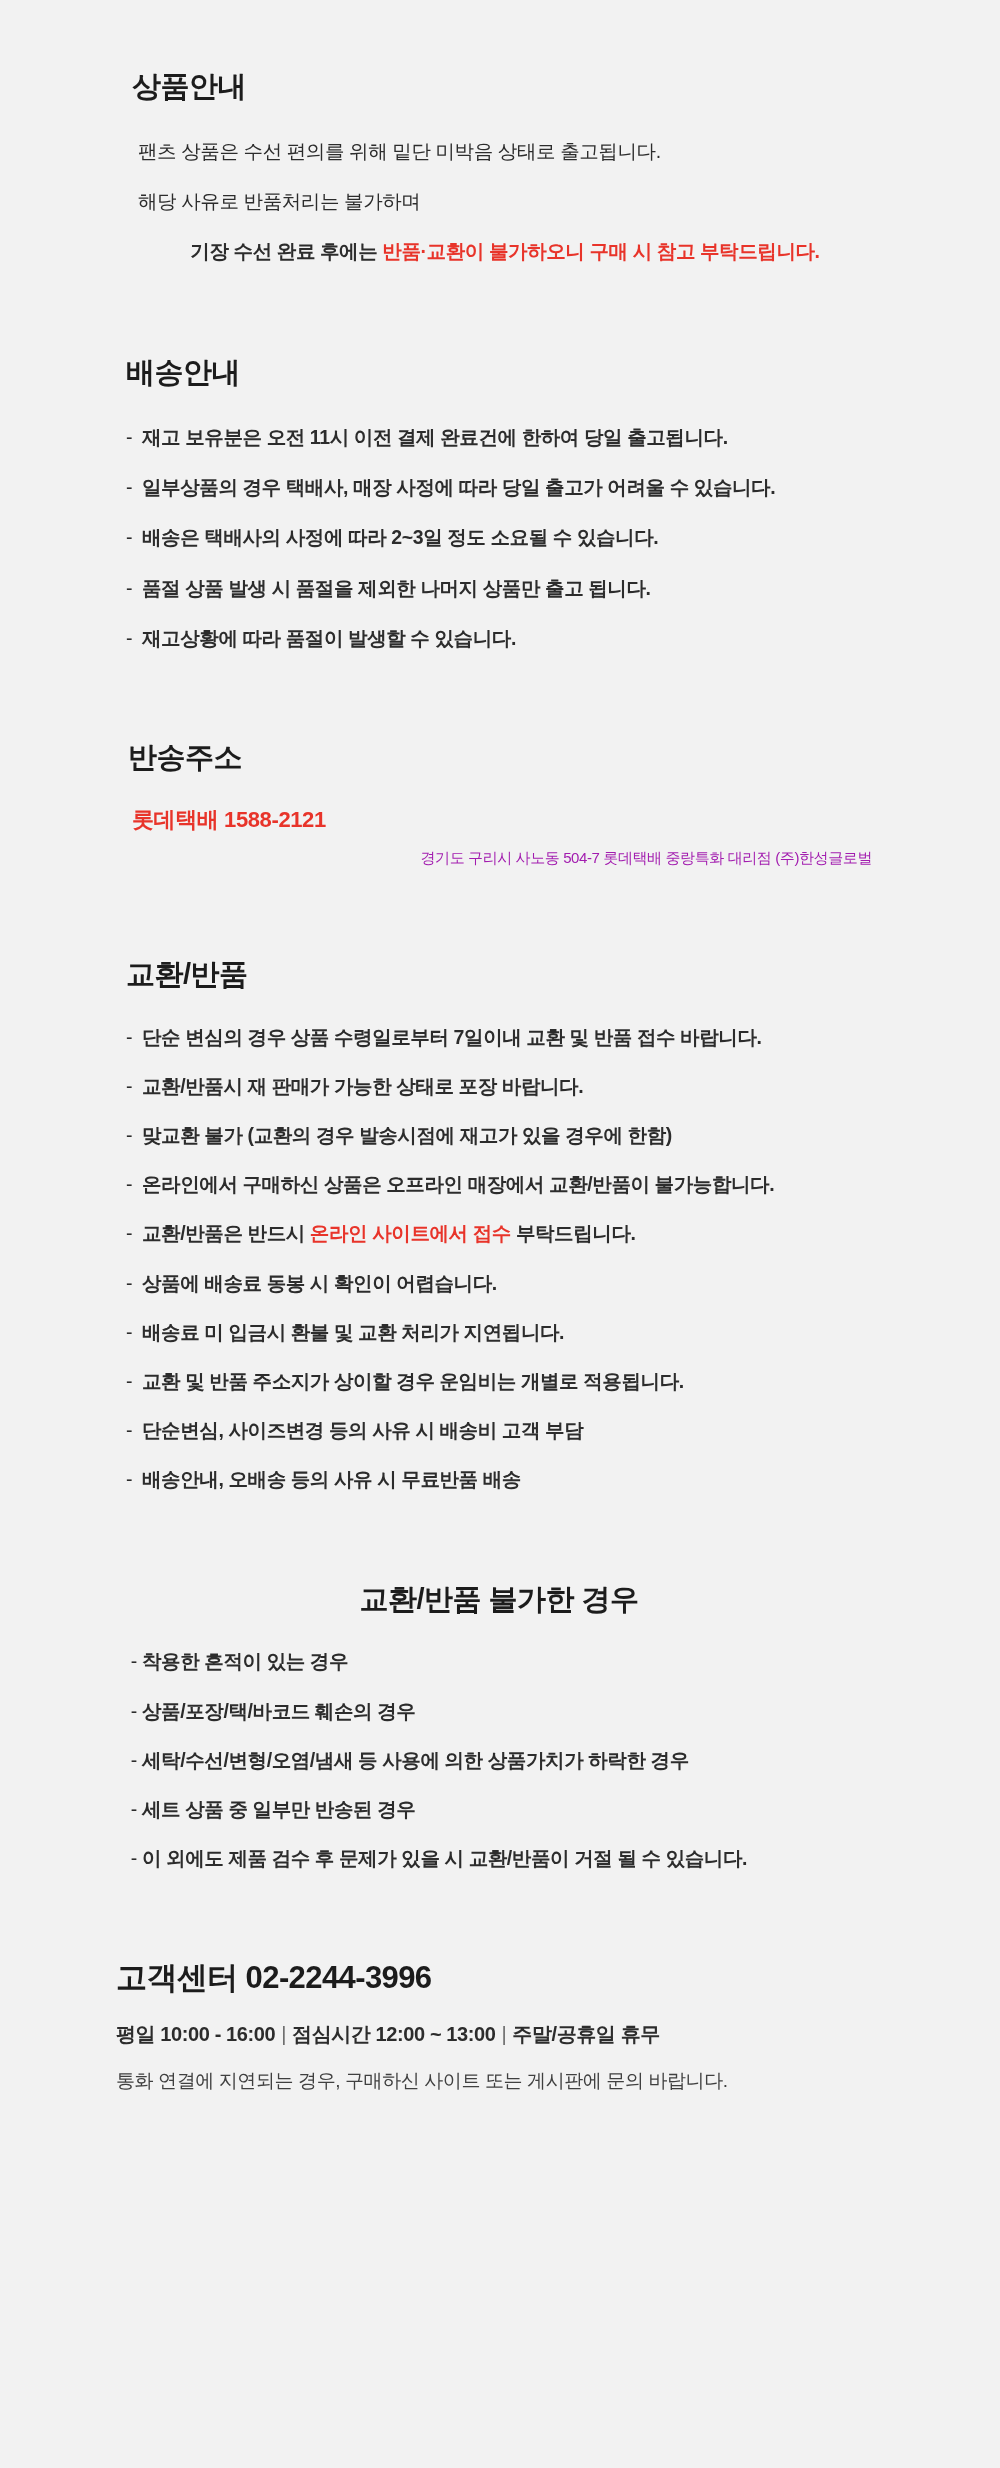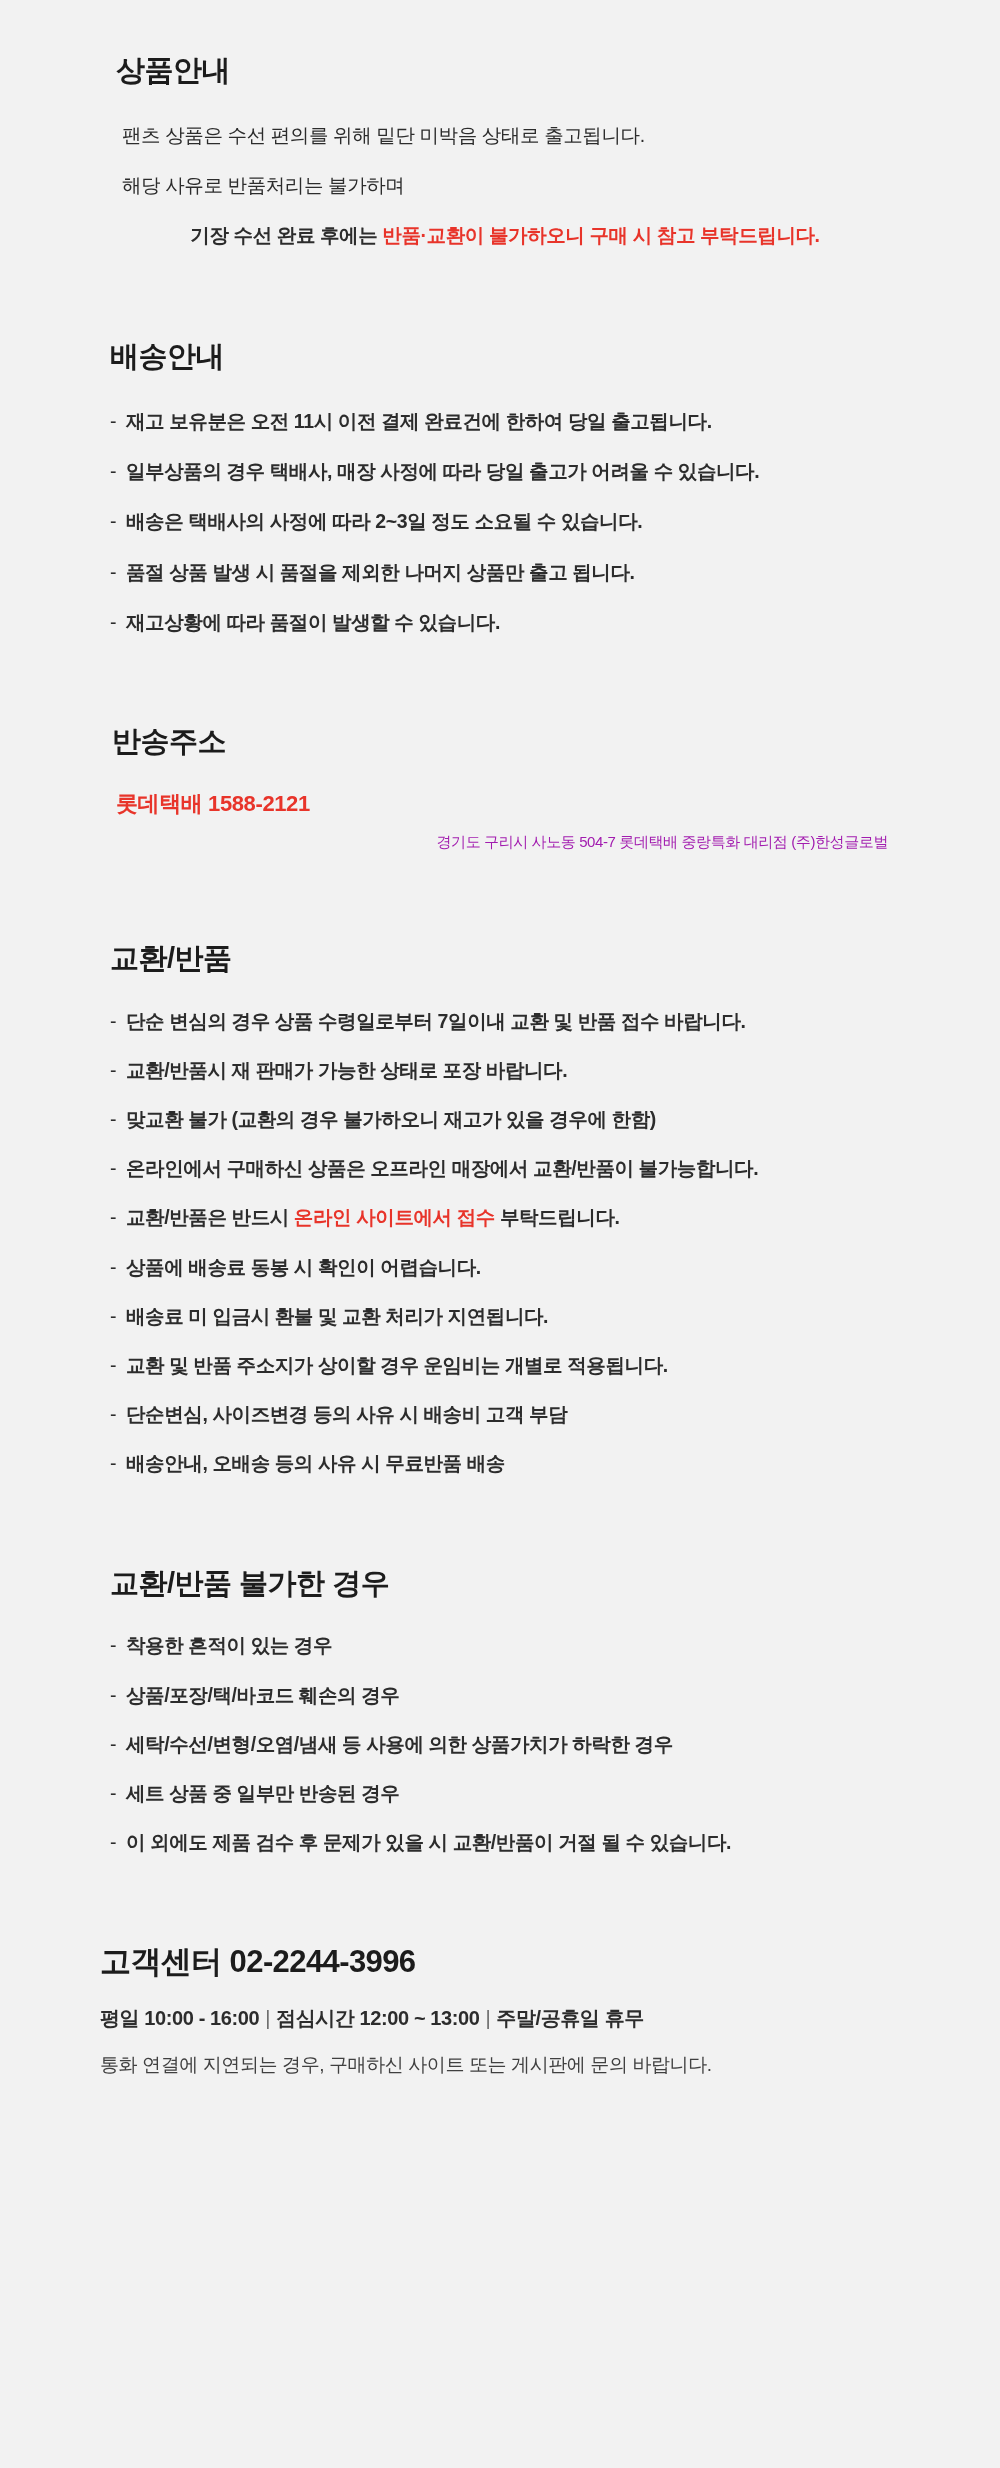--- a/index.html
+++ b/index.html
@@ -12,21 +12,21 @@
     min-height: 2468px;
     font-family: "Liberation Sans", sans-serif;
     color: #222222;
     -webkit-font-smoothing: antialiased;
   }
   .page {
     width: 948px;
     min-height: 2468px;
     box-sizing: border-box;
     background: #f2f2f2;
-    padding: 0;
+    padding: 16px;
     position: relative;
   }
   .section {
     padding: 0 0 0 0;
   }
   .sec-title {
     font-size: 29px;
     font-weight: bold;
     color: #1c1c1c;
     letter-spacing: -0.5px;
@@ -128,20 +128,21 @@
     align-items: flex-start;
     margin-bottom: 19px;
   }
   #sec-exchange .bullet-row:last-child { margin-bottom: 0; }
 
   
   #sec-noexchange {
     padding-top: 86px;
     padding-left: 110px;
     padding-right: 60px;
+    text-align: center;
   }
   #sec-noexchange .sec-title {
     margin-bottom: 28px;
   }
   #sec-noexchange .bullet-row {
     display: flex;
     align-items: flex-start;
     margin-bottom: 19px;
   }
   #sec-noexchange .bullet-row:last-child { margin-bottom: 0; }
@@ -230,21 +231,21 @@
       <div class="bullet-row">
         <span class="dash">-</span>
         <span class="body-line bold">단순 변심의 경우 상품 수령일로부터 7일이내 교환 및 반품 접수 바랍니다.</span>
       </div>
       <div class="bullet-row">
         <span class="dash">-</span>
         <span class="body-line bold">교환/반품시 재 판매가 가능한 상태로 포장 바랍니다.</span>
       </div>
       <div class="bullet-row">
         <span class="dash">-</span>
-        <span class="body-line bold">맞교환 불가 (교환의 경우 불가하오니 재고가 있을 경우에 한함)</span>
+        <span class="body-line bold">맞교환 불가 (교환의 경우 발송시점에 재고가 있을 경우에 한함)</span>
       </div>
       <div class="bullet-row">
         <span class="dash">-</span>
         <span class="body-line bold">온라인에서 구매하신 상품은 오프라인 매장에서 교환/반품이 불가능합니다.</span>
       </div>
       <div class="bullet-row">
         <span class="dash">-</span>
         <span class="body-line bold"><span>교환/반품은 반드시 </span><span class="red-strong">온라인 사이트에서 접수</span><span> 부탁드립니다.</span></span>
       </div>
       <div class="bullet-row">

